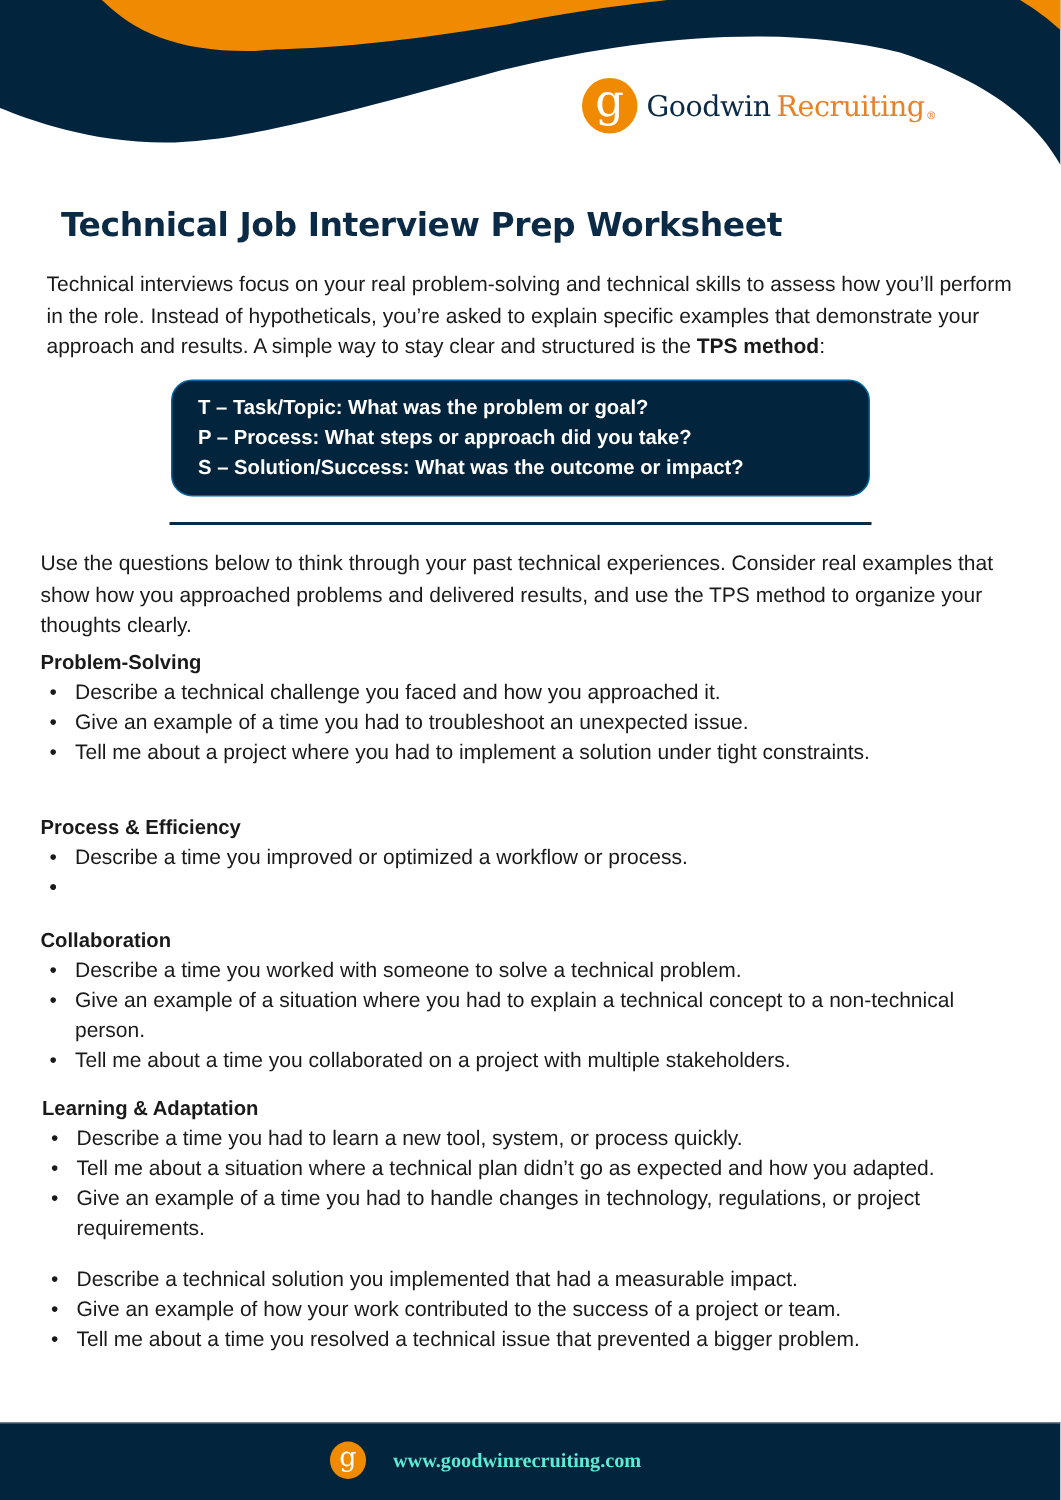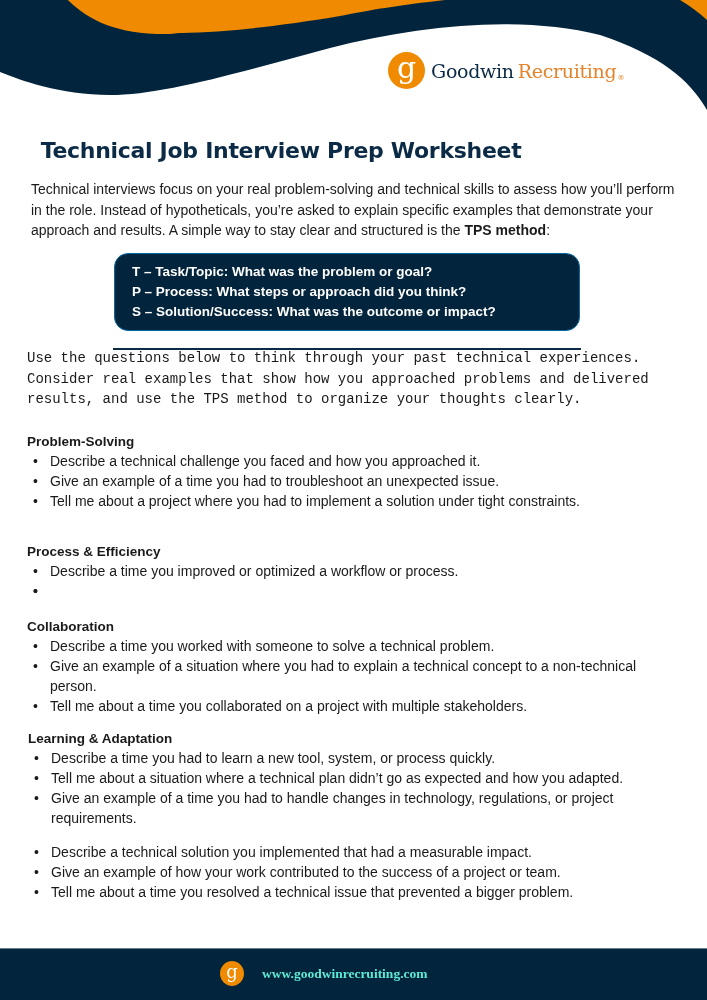--- a/index.html
+++ b/index.html
@@ -41,22 +41,22 @@
       box-sizing: border-box; background: #02243c; border: 1px solid #0369a1; border-radius: 14px;
       padding: 8px 0 0 17px;
     }
     .tps-line { color: #fff; font-weight: bold; font-size: 13.5px; line-height: 20px; white-space: nowrap; }
 
     .divider {
       position: absolute; left: 113px; top: 348px; width: 468px; height: 2px; background: #0b2a45;
     }
 
     .lead {
-      position: absolute; top: 348px; left: 27px; width: 660px;
-      font-size: 14px; line-height: 20.5px; margin: 0; font-family: Liberation Mono, monospace;
+      position: absolute; top: 365px; left: 27px; width: 660px;
+      font-size: 14px; line-height: 20.5px; margin: 0;
     }
     .section { position: absolute; left: 27px; width: 660px; }
     .section h3 {
       margin: 0; font-size: 13.5px; font-weight: bold; line-height: 19px; color: #1a1a1a;
     }
     .section ul { margin: 0; padding: 0; list-style: none; }
     .section li {
       position: relative; padding-left: 23px; font-size: 14px; line-height: 20px;
     }
     .section li .bullet {
@@ -96,21 +96,21 @@
     <span class="w1">Goodwin</span><span class="w2">Recruiting</span><span class="reg">®</span>
   </div>
 </div>
 
 <h1 class="title">Technical Job Interview Prep Worksheet</h1>
 
 <p class="intro"><span>Technical interviews focus on your real problem-solving and technical skills to assess how you’ll perform in the role. Instead of hypotheticals, you’re asked to explain specific examples that demonstrate your approach and results. A simple way to stay clear and structured is the </span><b>TPS method</b><span>:</span></p>
 
 <div class="tps-box">
   <div class="tps-line">T – Task/Topic: What was the problem or goal?</div>
-  <div class="tps-line">P – Process: What steps or approach did you think?</div>
+  <div class="tps-line">P – Process: What steps or approach did you take?</div>
   <div class="tps-line">S – Solution/Success: What was the outcome or impact?</div>
 </div>
 
 <div class="divider"></div>
 
 <p class="lead">Use the questions below to think through your past technical experiences. Consider real examples that show how you approached problems and delivered results, and use the TPS method to organize your thoughts clearly.</p>
 
 <div class="section" style="top:432px;">
   <h3>Problem-Solving</h3>
   <ul>

